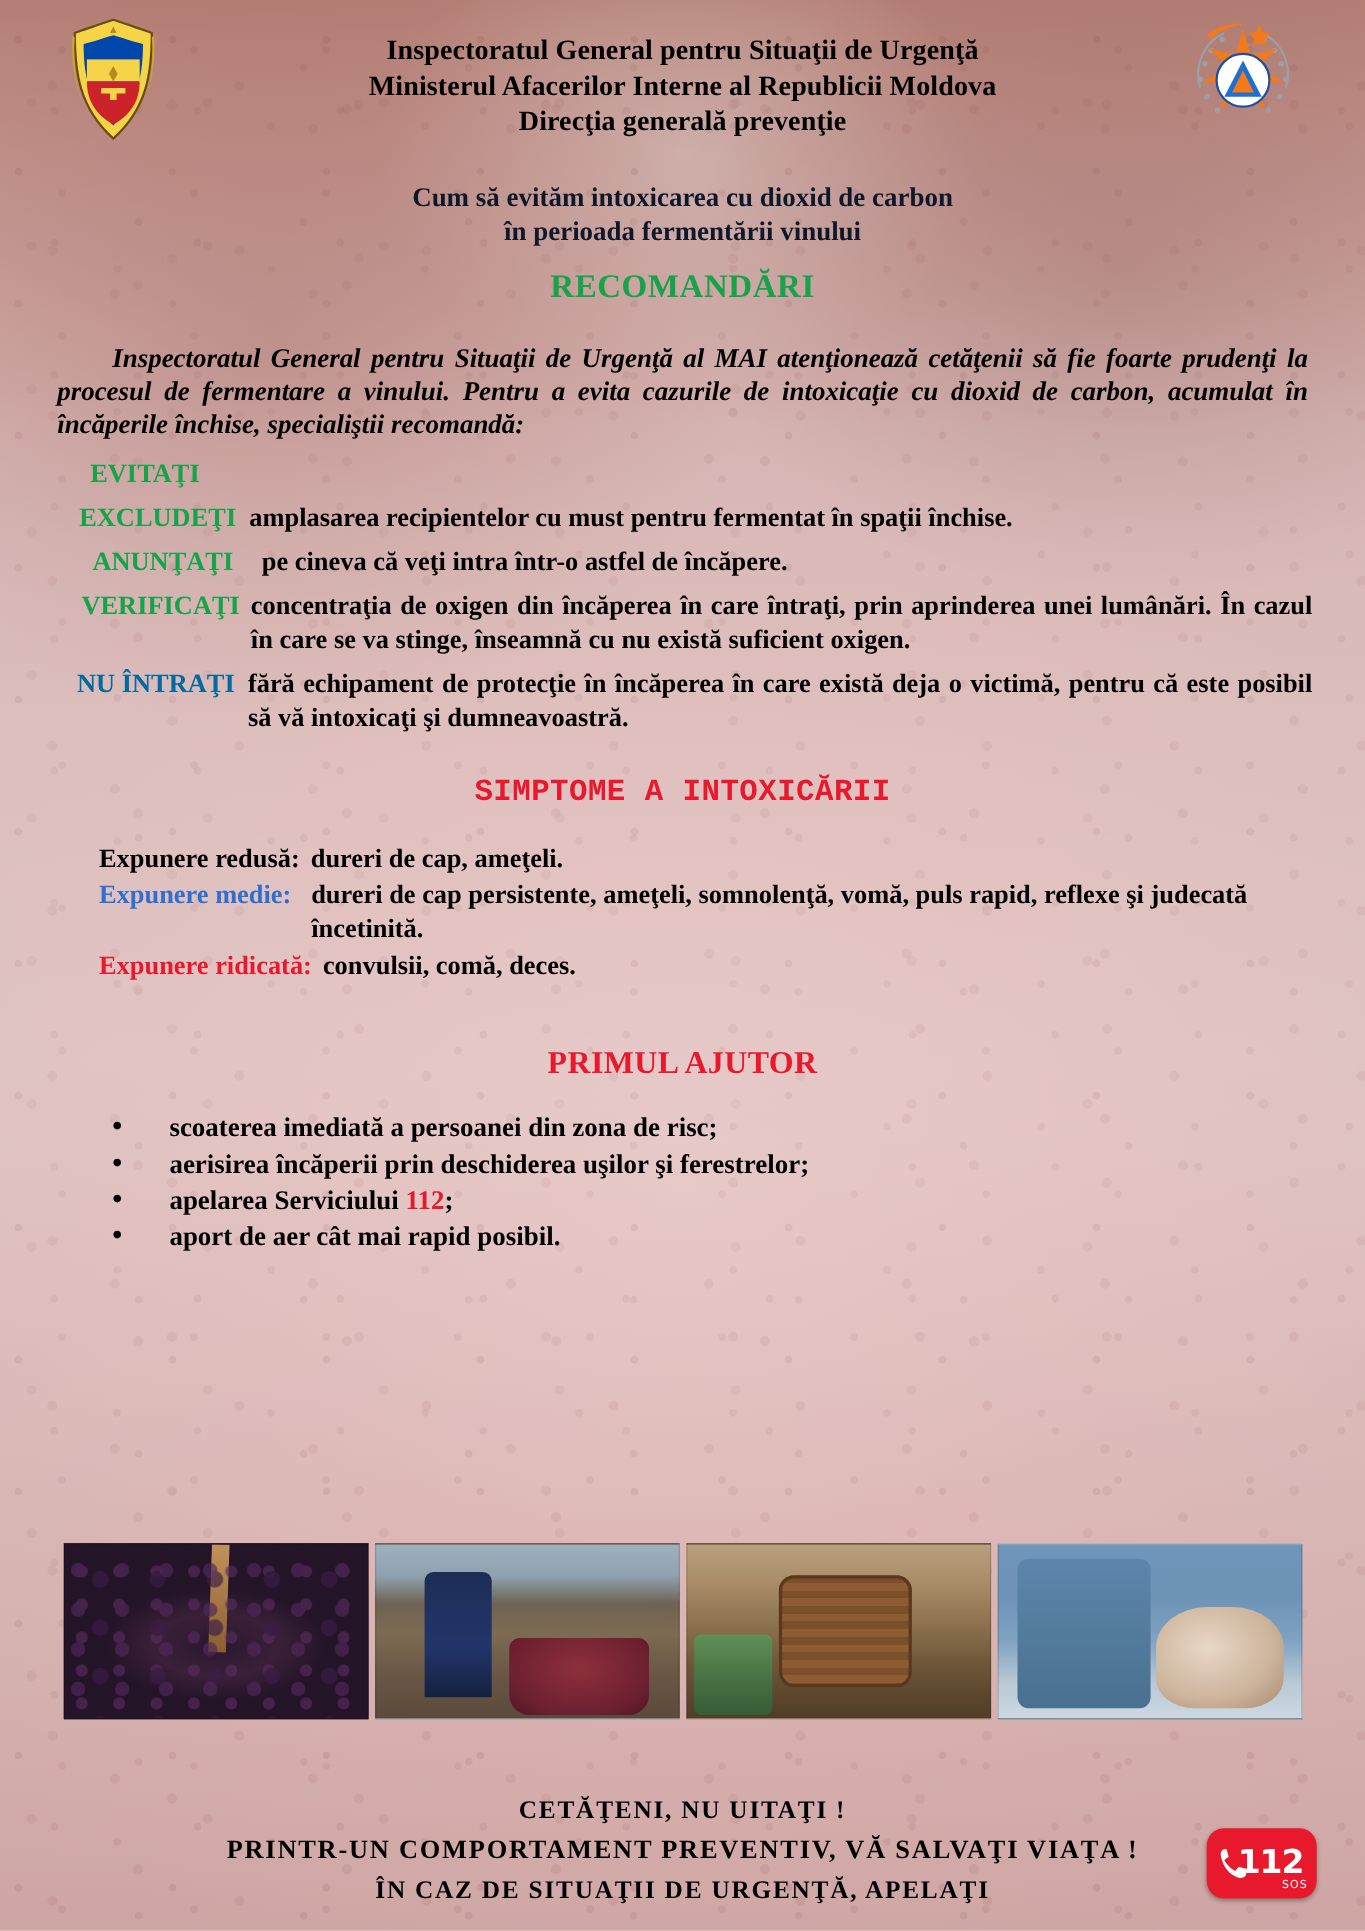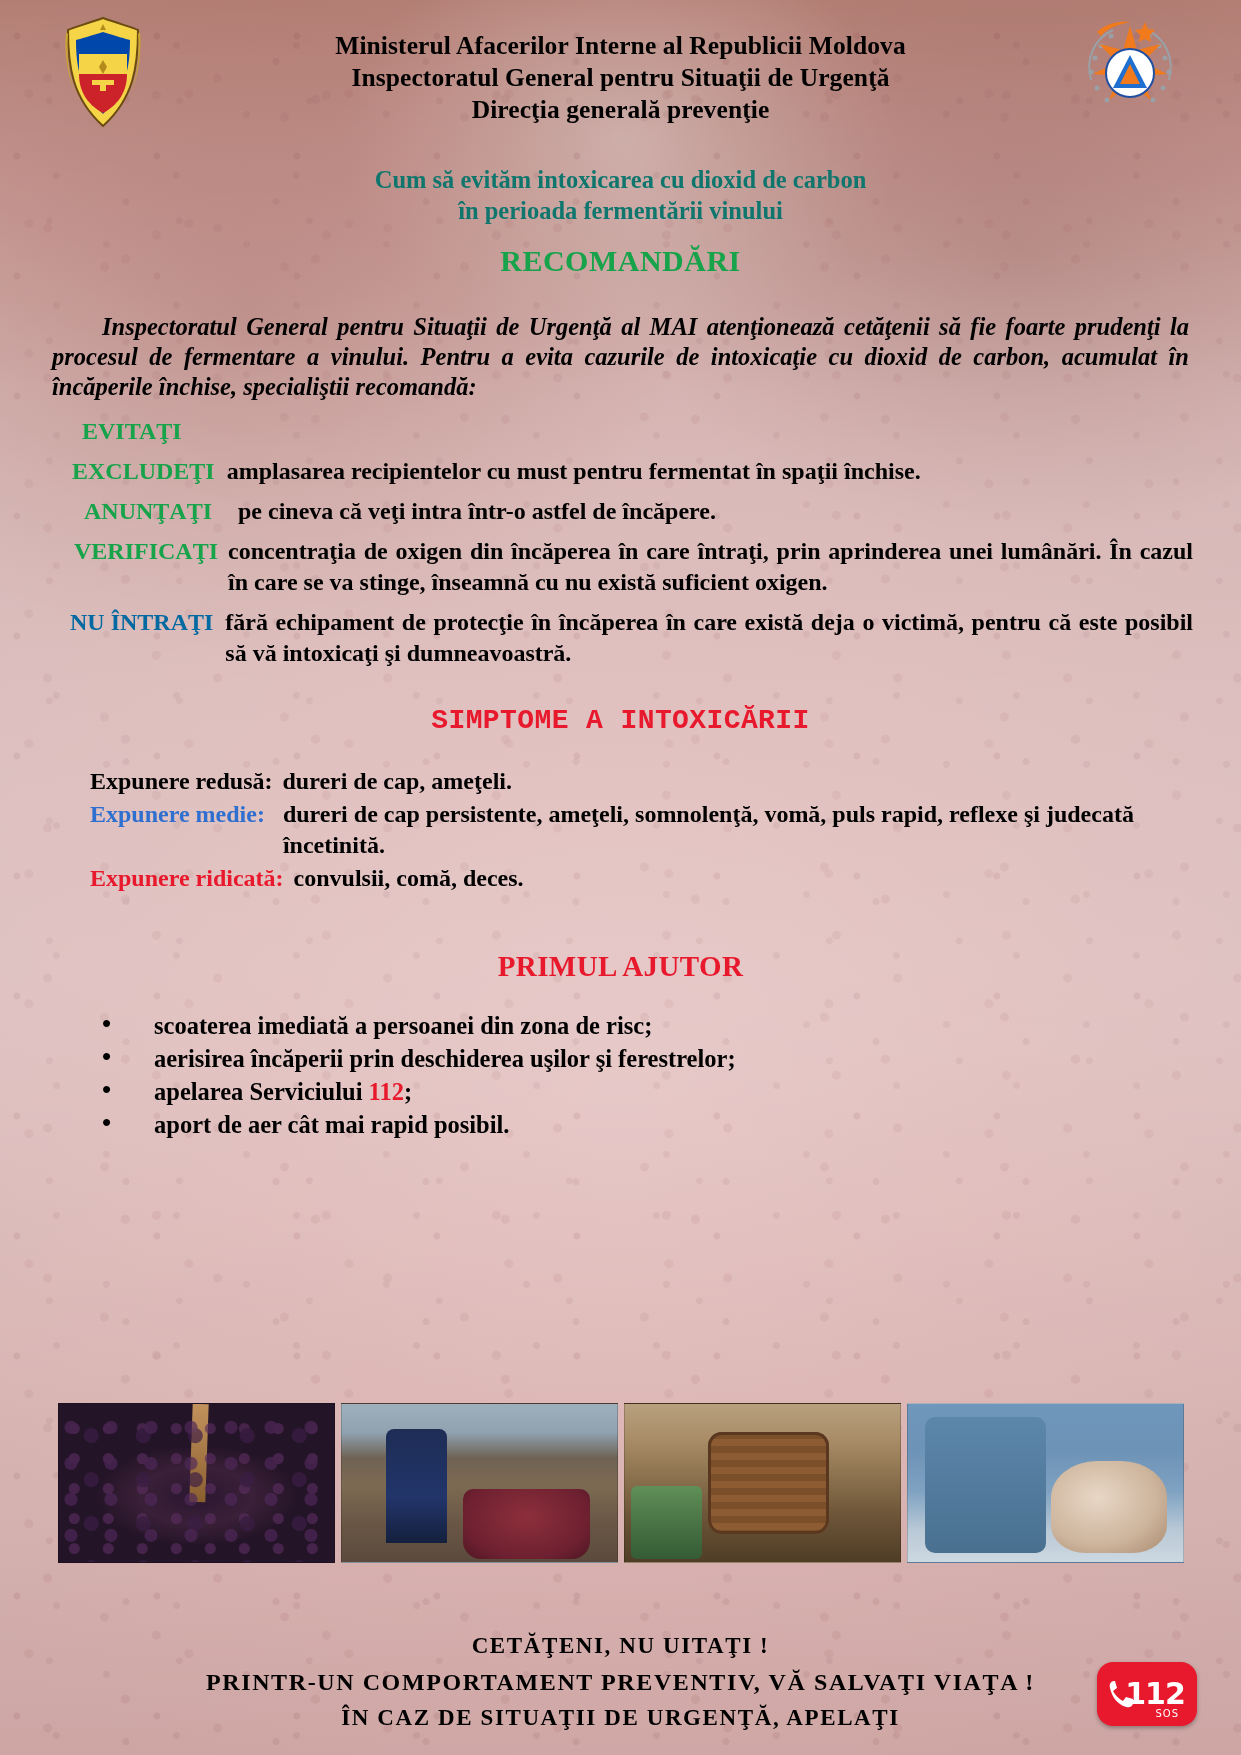--- a/index.html
+++ b/index.html
@@ -92,21 +92,21 @@
     color: #000;
     letter-spacing: 0.1px;
   }
 
   .title-block {
     margin-top: 14px;
     text-align: center;
     font-weight: bold;
     font-size: 24.5px;
     line-height: 31px;
-    color: #0f766e;
+    color: #0f172a;
   }
 
   .recomandari {
     margin-top: 18px;
     text-align: center;
     font-weight: bold;
     font-size: 30px;
     color: #16a34a;
     letter-spacing: 0.5px;
   }
@@ -369,21 +369,21 @@
     color: #fff;
     font-family: "DejaVu Sans", sans-serif;
     font-weight: bold;
     font-size: 30px;
     letter-spacing: -1px;
     line-height: 1;
     padding-left: 16px;
   }
   .badge112 .b-sos {
     position: absolute;
-    right: 18px;
+    right: 8px;
     bottom: 7px;
     color: #fff;
     font-family: "DejaVu Sans", sans-serif;
     font-size: 10px;
     letter-spacing: 1px;
   }
   .badge112 .b-phone {
     position: absolute;
     left: 11px;
     top: 17px;
@@ -411,22 +411,22 @@
         <path d="M17 60 L65 60 C65 80 54 92 41 99 C28 92 17 80 17 60 Z" fill="#cc2229"></path>
         <path d="M41 46 L45 53 L41 60 L37 53 Z" fill="#b48a1a"></path>
         <path d="M30 66 h22 v5 h-8 v6 h-6 v-6 h-8 z" fill="#f5d547"></path>
         <path d="M41 10 l3 6 h-6 z" fill="#b48a1a"></path>
         <path d="M4 18 C2 40 6 70 18 88 C8 74 4 46 6 20 Z" fill="#caa52f"></path>
         <path d="M78 18 C80 40 76 70 64 88 C74 74 78 46 76 20 Z" fill="#caa52f"></path>
       </svg>
     </div>
 
     <div class="ministry-lines">
+      <div>Inspectoratul General pentru Situaţii de Urgenţă</div>
       <div>Ministerul Afacerilor Interne al Republicii Moldova</div>
-      <div>Inspectoratul General pentru Situaţii de Urgenţă</div>
       <div>Direcţia generală prevenţie</div>
     </div>
 
     <div class="igsu-logo">
       <svg viewBox="0 0 118 118" width="118" height="118">
         <g fill="none" stroke="#9aa0a6" stroke-width="2">
           <path d="M20 62 C14 40 24 20 42 12"></path>
           <path d="M98 62 C104 40 94 20 76 12"></path>
         </g>
         <g fill="#9aa0a6">

